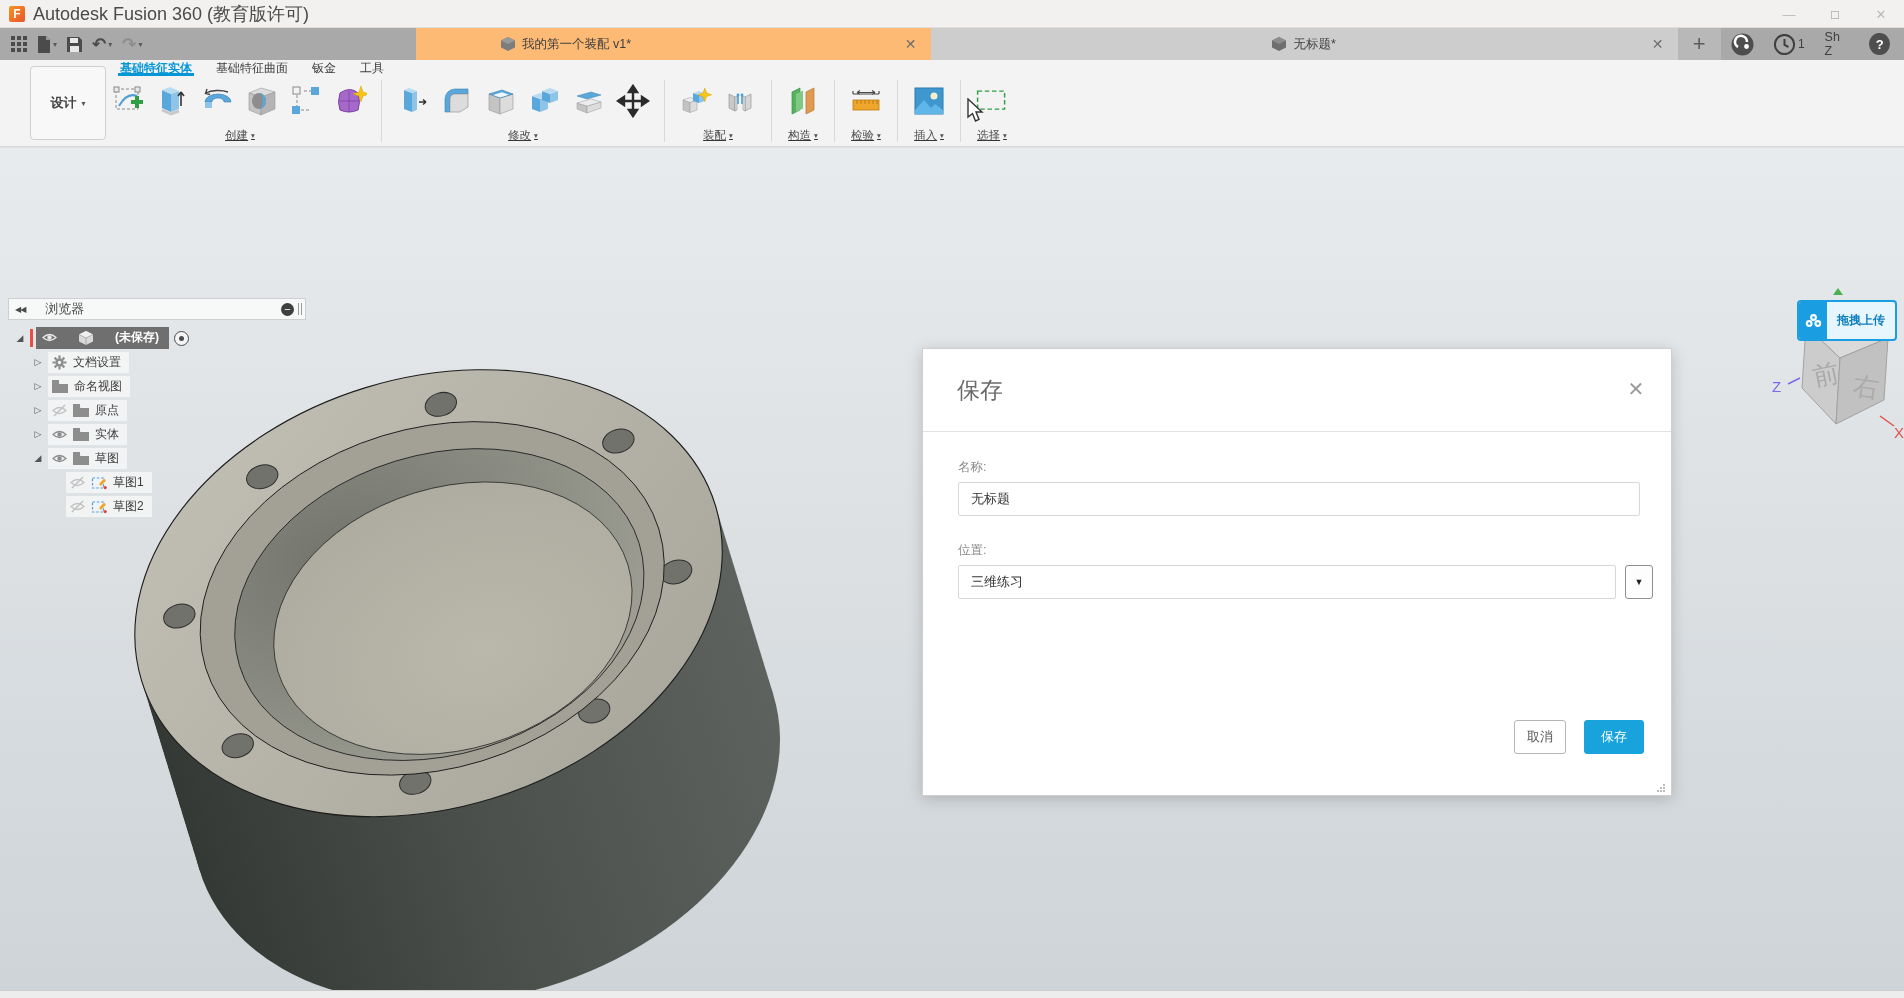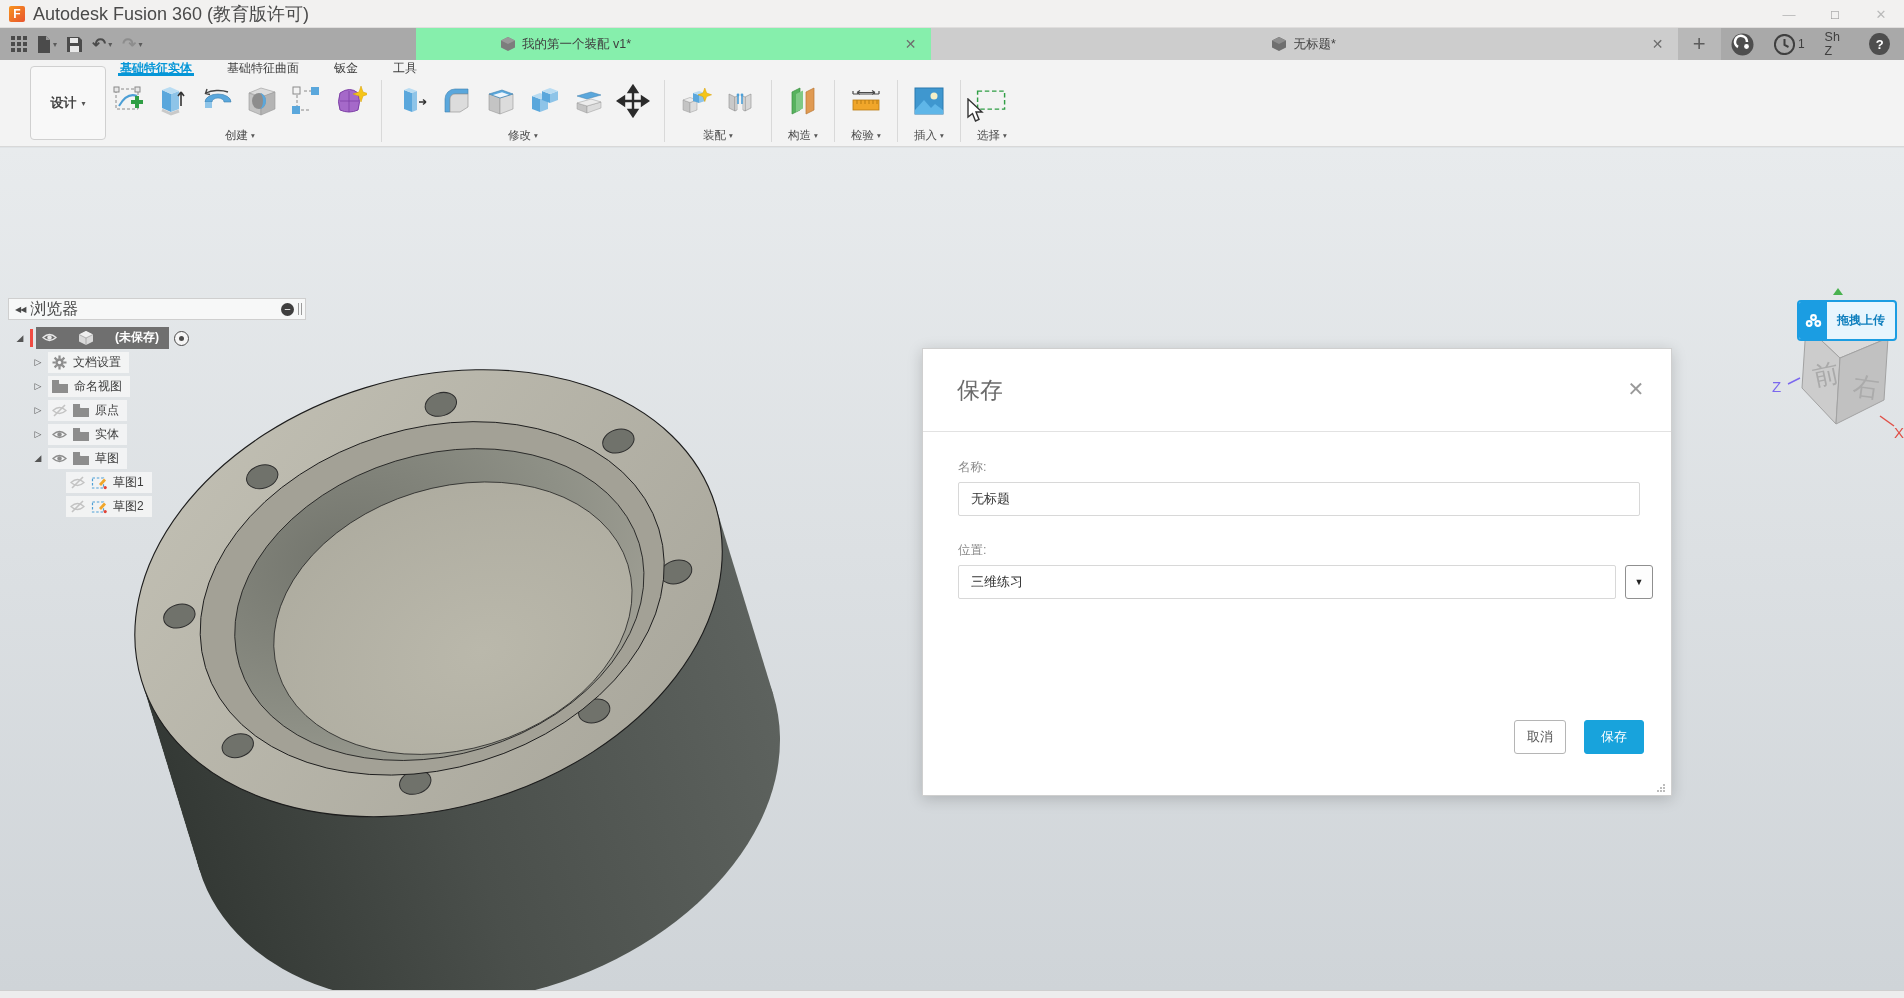--- a/index.html
+++ b/index.html
@@ -21,63 +21,63 @@
   .win-btn.max { color:#8f8f8f; }
 
   
   .tabstrip { position:absolute; left:0; top:28px; width:1904px; height:32px; background:#a9a9a9;
     display:flex; align-items:stretch; }
   .quickbar { display:flex; align-items:center; gap:4px; padding-left:8px; width:245px; }
   .qb-icon { display:flex; align-items:center; color:#4b4b4b; padding:0 3px; }
   .qb-caret { font-size:8px; color:#5a5a5a; margin-left:2px; }
   .qb-icon.dim { color:#8d8d8d; }
   .doc-tab { display:flex; align-items:center; height:32px; position:relative; }
-  .doc-tab.inactive { background:#86efac; width:522px; margin-left:175px; padding-left:85px; }
+  .doc-tab.inactive { background:#fdba74; width:522px; margin-left:175px; padding-left:85px; }
   .doc-tab.active { background:#cdcdcd; width:760px; justify-content:center; }
   .tab-label { font-size:12.5px; color:#3f3f3f; margin-left:7px; white-space:nowrap; }
   .tab-close { position:absolute; right:12px; top:8px; width:16px; height:16px; color:#6e6e6e;
     font-size:14px; line-height:16px; text-align:center; }
   .newtab-btn { width:44px; height:32px; background:#b8b8b8; color:#5c5c5c; font-size:22px;
     display:flex; align-items:center; justify-content:center; }
   .strip-right { display:flex; align-items:center; gap:20px; margin-left:10px; }
   .badge-count { font-size:12px; color:#3f3f3f; margin-left:3px; }
   .user-initials { font-size:12.5px; color:#3f3f3f; }
   .circle-ico { width:22px; height:22px; border-radius:50%; background:#4e4e4e; color:#fff;
     display:flex; align-items:center; justify-content:center; font-size:13px; font-weight:bold; }
 
   
   .ribbon { position:absolute; left:0; top:60px; width:1904px; height:87px; background:#f3f3f3;
     border-bottom:1px solid #d8d8d8; }
   .workspace-btn { position:absolute; left:30px; top:6px; width:76px; height:74px;
     background:#f8f8f8; border:1px solid #d0d0d0; border-radius:4px;
     display:flex; align-items:center; justify-content:center; gap:5px;
     font-size:13px; font-weight:bold; color:#444; }
   .ws-caret { font-size:8px; color:#555; }
-  .ribbon-tabs { position:absolute; left:118px; top:0; display:flex; gap:31px; height:16px; }
+  .ribbon-tabs { position:absolute; left:118px; top:0; display:flex; gap:20px; height:16px; }
   .ribbon-tab { font-size:12px; color:#3c3c3c; padding:0 2px 3px 2px; white-space:nowrap; }
   .ribbon-tab.active { color:#0696d7; font-weight:bold; border-bottom:3px solid #0696d7; }
-  .ribbon-body { position:absolute; left:112px; top:17px; display:flex; align-items:center; }
+  .ribbon-body { position:absolute; left:112px; top:17px; display:flex; align-items:center;text-decoration:underline; }
   .rgroup { display:flex; flex-direction:column; align-items:center; }
   .rgroup-icons { display:flex; align-items:center; gap:8px; height:48px; }
   .rgroup-label { margin-top:3px; font-size:11.5px; color:#4c4c4c; display:flex; align-items:center; gap:3px; }
   .rgroup-label .car { font-size:7.5px; color:#555; }
   .rsep { width:1px; height:62px; background:#d9d9d9; margin:2px 13px 0 13px; }
   .ric { width:36px; height:36px; display:flex; align-items:center; justify-content:center; }
   .select-cursor { position:absolute; left:966px; top:38px; }
 
   
   .viewport { position:absolute; left:0; top:148px; width:1904px; height:842px;
     background:linear-gradient(#e8ebed,#cfd4d8); }
   .statusbar { position:absolute; left:0; top:990px; width:1904px; height:8px;
     background:#ededed; border-top:1px solid #cfcfcf; }
 
   
   .panel-header { position:absolute; display:flex; align-items:center; height:22px;
     background:rgba(250,250,250,.85); border:1px solid #cfcfcf; width:298px; }
-  .panel-header .ph-title { font-size:16px; color:#4a4a4a; margin-left:5px; flex:1; }
+  .panel-header .ph-title { font-size:13px; color:#4a4a4a; margin-left:20px; flex:1; }
   .collapse-arrows { font-size:8px; color:#4a4a4a; letter-spacing:-1px; margin-left:6px; }
   .ph-circle { width:13px; height:13px; border-radius:50%; background:#3f3f3f; color:#fff;
     font-size:11px; line-height:12px; text-align:center; margin-right:4px; }
   .ph-grip { width:4px; height:12px; border-left:1px solid #9a9a9a; border-right:1px solid #9a9a9a; margin-right:3px; }
   .browser-header { left:8px; top:150px; }
 
   .tree { position:absolute; left:14px; top:178px; }
   .tree-row { display:flex; align-items:center; height:24px; }
   .tri { width:12px; font-size:9px; color:#555; text-align:center; margin-right:4px; }
   .tree-chip { display:flex; align-items:center; gap:6px; background:rgba(248,248,248,.75);

